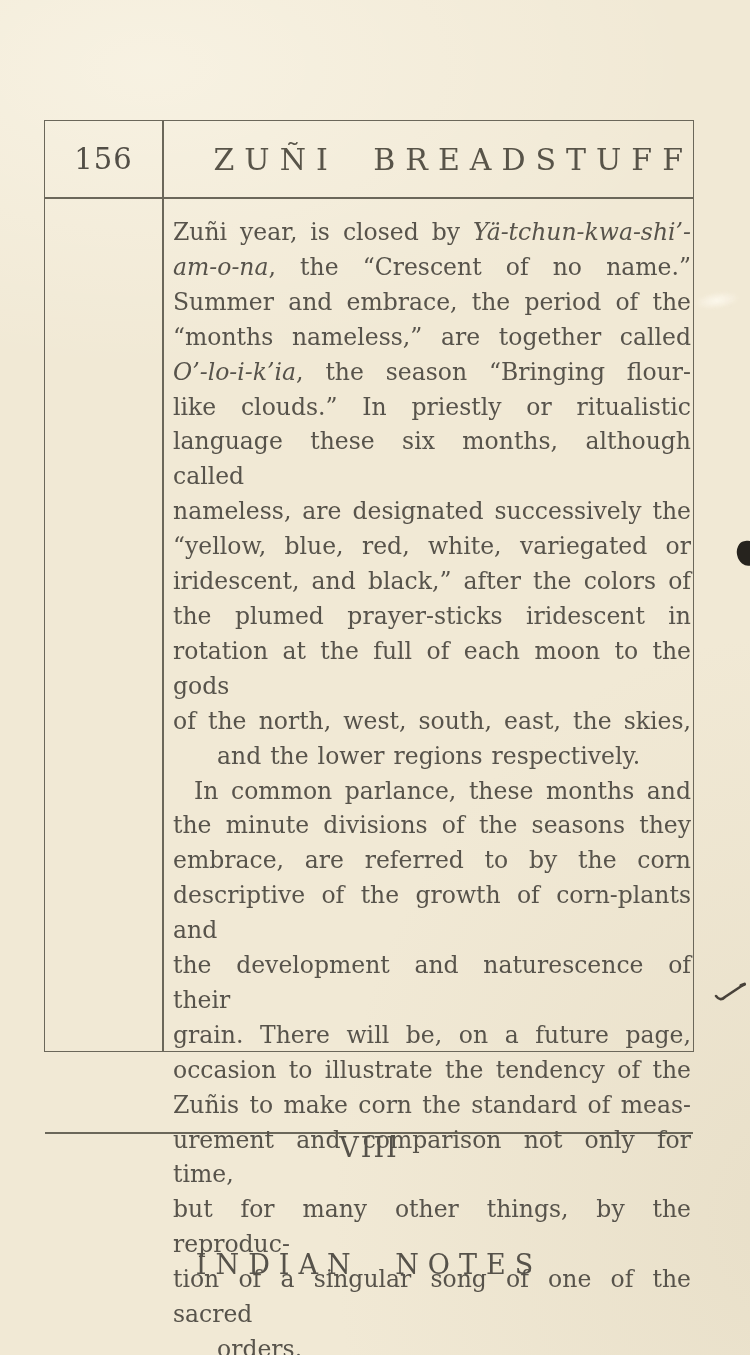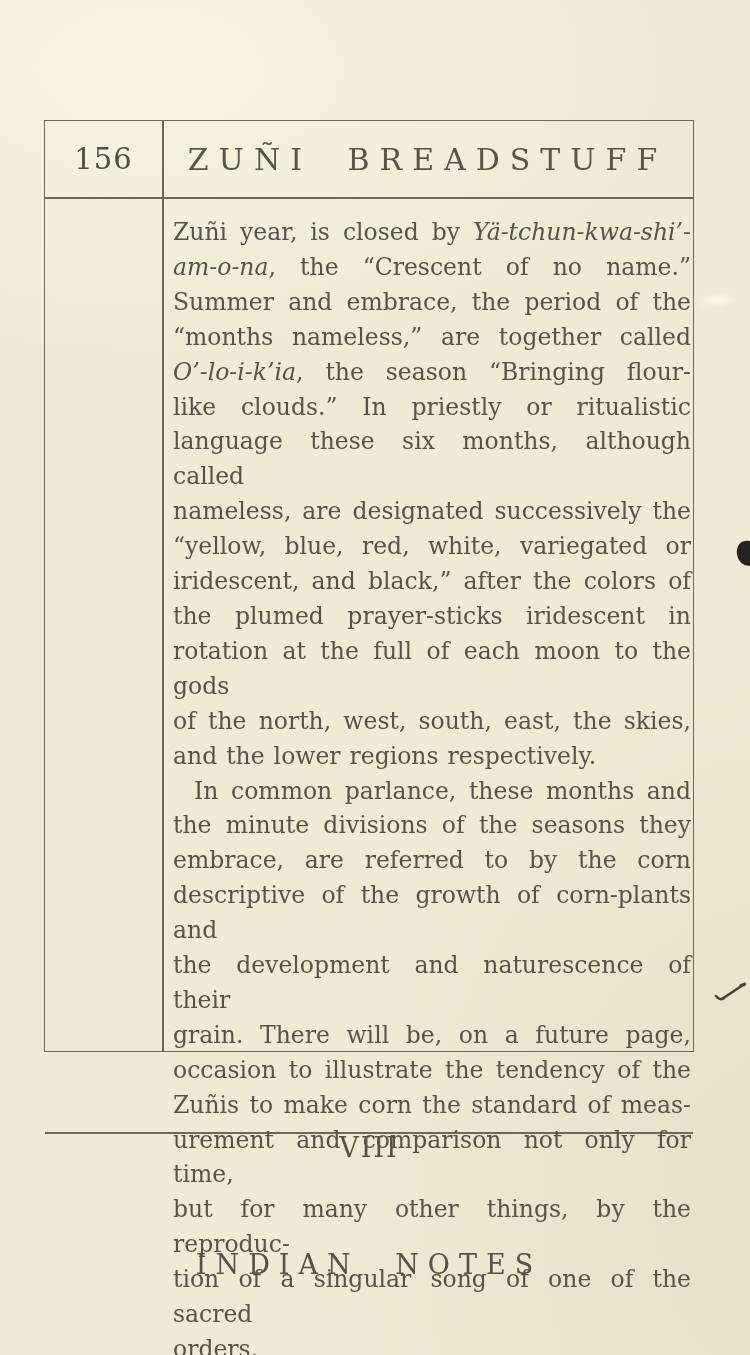--- a/index.html
+++ b/index.html
@@ -44,21 +44,21 @@
     display: flex; align-items: center;
   }
   .header-row { top: 0; height: 76px; }
   .footer-row { top: 1011px; height: 76px; flex-direction: column; }
   .cell-left {
     width: 117px; flex: 0 0 117px;
     text-align: center;
   }
   .cell-main {
     flex: 1 1 auto;
-    text-align: center;
+    text-align: right;
   }
   .page-number {
     font-size: 29px;
     letter-spacing: 1px;
     color: #524e46;
   }
   .running-head {
     font-size: 30px;
     letter-spacing: 10px;
     word-spacing: 16px;
@@ -87,20 +87,21 @@
     color: #57534b;
     word-spacing: 1.5px;
   }
   .line {
     text-align: justify;
     text-align-last: justify;
     white-space: normal;
   }
   .line.endline {
     text-align-last: left;
+    margin-left: 44px;
   }
   .line.indent {
     text-indent: 21px;
   }
   .line i { font-style: italic; }
 
   .ink-blot {
     position: absolute;
     left: 737px; top: 541px;
     width: 20px; height: 25px;

